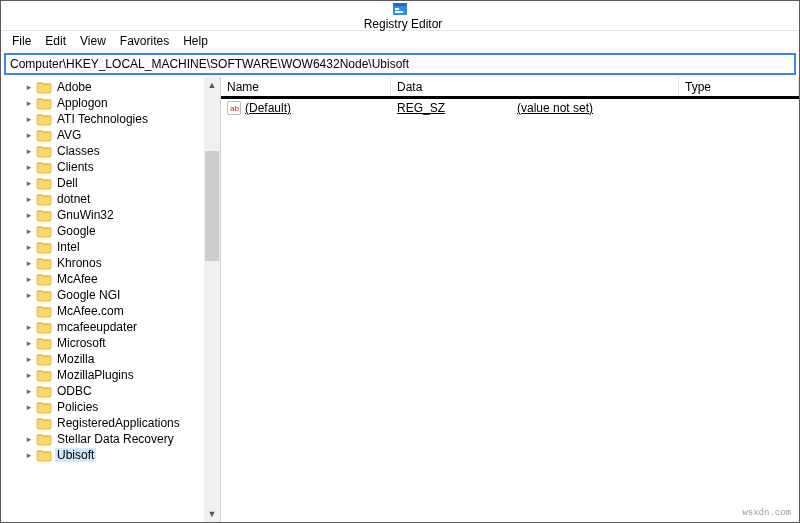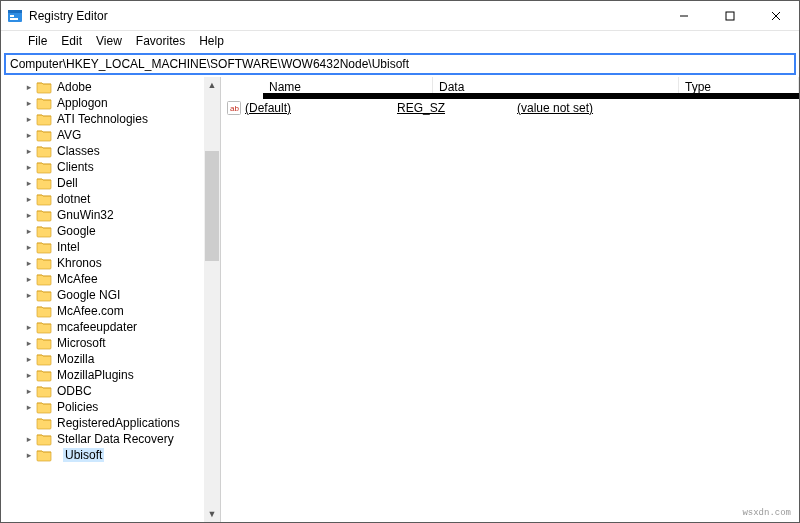--- a/index.html
+++ b/index.html
@@ -1,41 +1,41 @@
 <!DOCTYPE html>
 <html><head>
 <meta charset="utf-8">
 <style>
 * { box-sizing: border-box; margin: 0; padding: 0; }
 html, body { width: 800px; height: 523px; font-family: "Segoe UI", Tahoma, sans-serif; font-size: 12px; color: #000; background: #fff; overflow: hidden; }
 .window { width: 800px; height: 523px; border: 1px solid #5a5a5a; display: flex; flex-direction: column; background: #fff; position: relative; }
-.titlebar { height: 30px; display: flex; align-items: center; padding-left: 6px; background: #fff; border-bottom: 1px solid #e5e5e5; }
+.titlebar { height: 30px; display: flex; align-items: center; padding-left: 6px; background: #fff; border-bottom: 1px solid #e5e5e5; flex-direction: column; }
 .titlebar .app-icon { width: 16px; height: 16px; margin-right: 6px; display: flex; align-items: center; justify-content: center; }
 .titlebar .title { flex: 1; font-size: 12px; }
 .win-btns { display: flex; height: 100%; }
 .win-btns .btn { width: 46px; height: 100%; display: flex; align-items: center; justify-content: center; }
-.menubar { height: 20px; display: flex; align-items: center; padding: 0 20px; gap: 0; background: #fff; }
+.menubar { height: 20px; display: flex; align-items: center; padding: 0 4px; gap: 0; background: #fff; }
 .menubar .menuitem { padding: 2px 7px; }
 .addr { height: 22px; border: 2px solid #3b82f6; margin: 2px 3px; display: flex; align-items: center; padding: 0 4px; font-size: 12px; background: #fff; }
 .addr input { border: none; outline: none; width: 100%; font: inherit; }
 .client { flex: 1; display: flex; min-height: 0; }
 .tree-pane { width: 220px; border-right: 1px solid #d0d0d0; overflow: hidden; position: relative; background: #fff; }
 .tree-scroll { position: absolute; inset: 0 16px 0 0; overflow: hidden; }
 .scrollbar { position: absolute; top: 0; right: 0; width: 16px; height: 100%; background: #f0f0f0; display: flex; flex-direction: column; align-items: center; }
 .scrollbar .sbtn { width: 16px; height: 16px; display: flex; align-items: center; justify-content: center; font-size: 9px; color: #555; }
 .scrollbar .thumb { width: 14px; background: #cdcdcd; border-radius: 0; }
 .tree { padding: 2px 0 2px 4px; }
 .node { display: flex; align-items: center; height: 16px; white-space: nowrap; padding-right: 4px; }
 .node .exp { width: 12px; text-align: center; color: #666; font-size: 9px; }
 .node .folder { width: 16px; height: 14px; margin: 0 3px 0 1px; }
 .node .label { padding: 0 2px; }
-.node.selected .label { background: #cde8ff; margin-left: 8px; }
+.node.selected .label { background: #cde8ff; }
 .indent-2 { padding-left: 18px; }
 .list-pane { flex: 1; display: flex; flex-direction: column; }
-.list-header { height: 22px; display: flex; border-bottom: 6px solid #000000; background: #fff; margin-left: 42px; }
+.list-header { height: 22px; display: flex; border-bottom: 3px solid #000000; background: #fff; }
 .list-header .col { padding: 3px 6px; border-right: 1px solid #e8e8e8; font-size: 12px; }
 .list-body { flex: 1; }
 .row { display: flex; height: 18px; align-items: center; text-decoration: underline; }
 .row .cell { padding: 0 6px; display: flex; align-items: center; gap: 4px; }
 .val-icon { width: 14px; height: 14px; }
 .watermark { position: absolute; right: 8px; bottom: 4px; font-size: 9px; color: #999; font-family: Liberation Mono, monospace; }
 svg { display: block; }
 </style>
 </head>
 <body>

